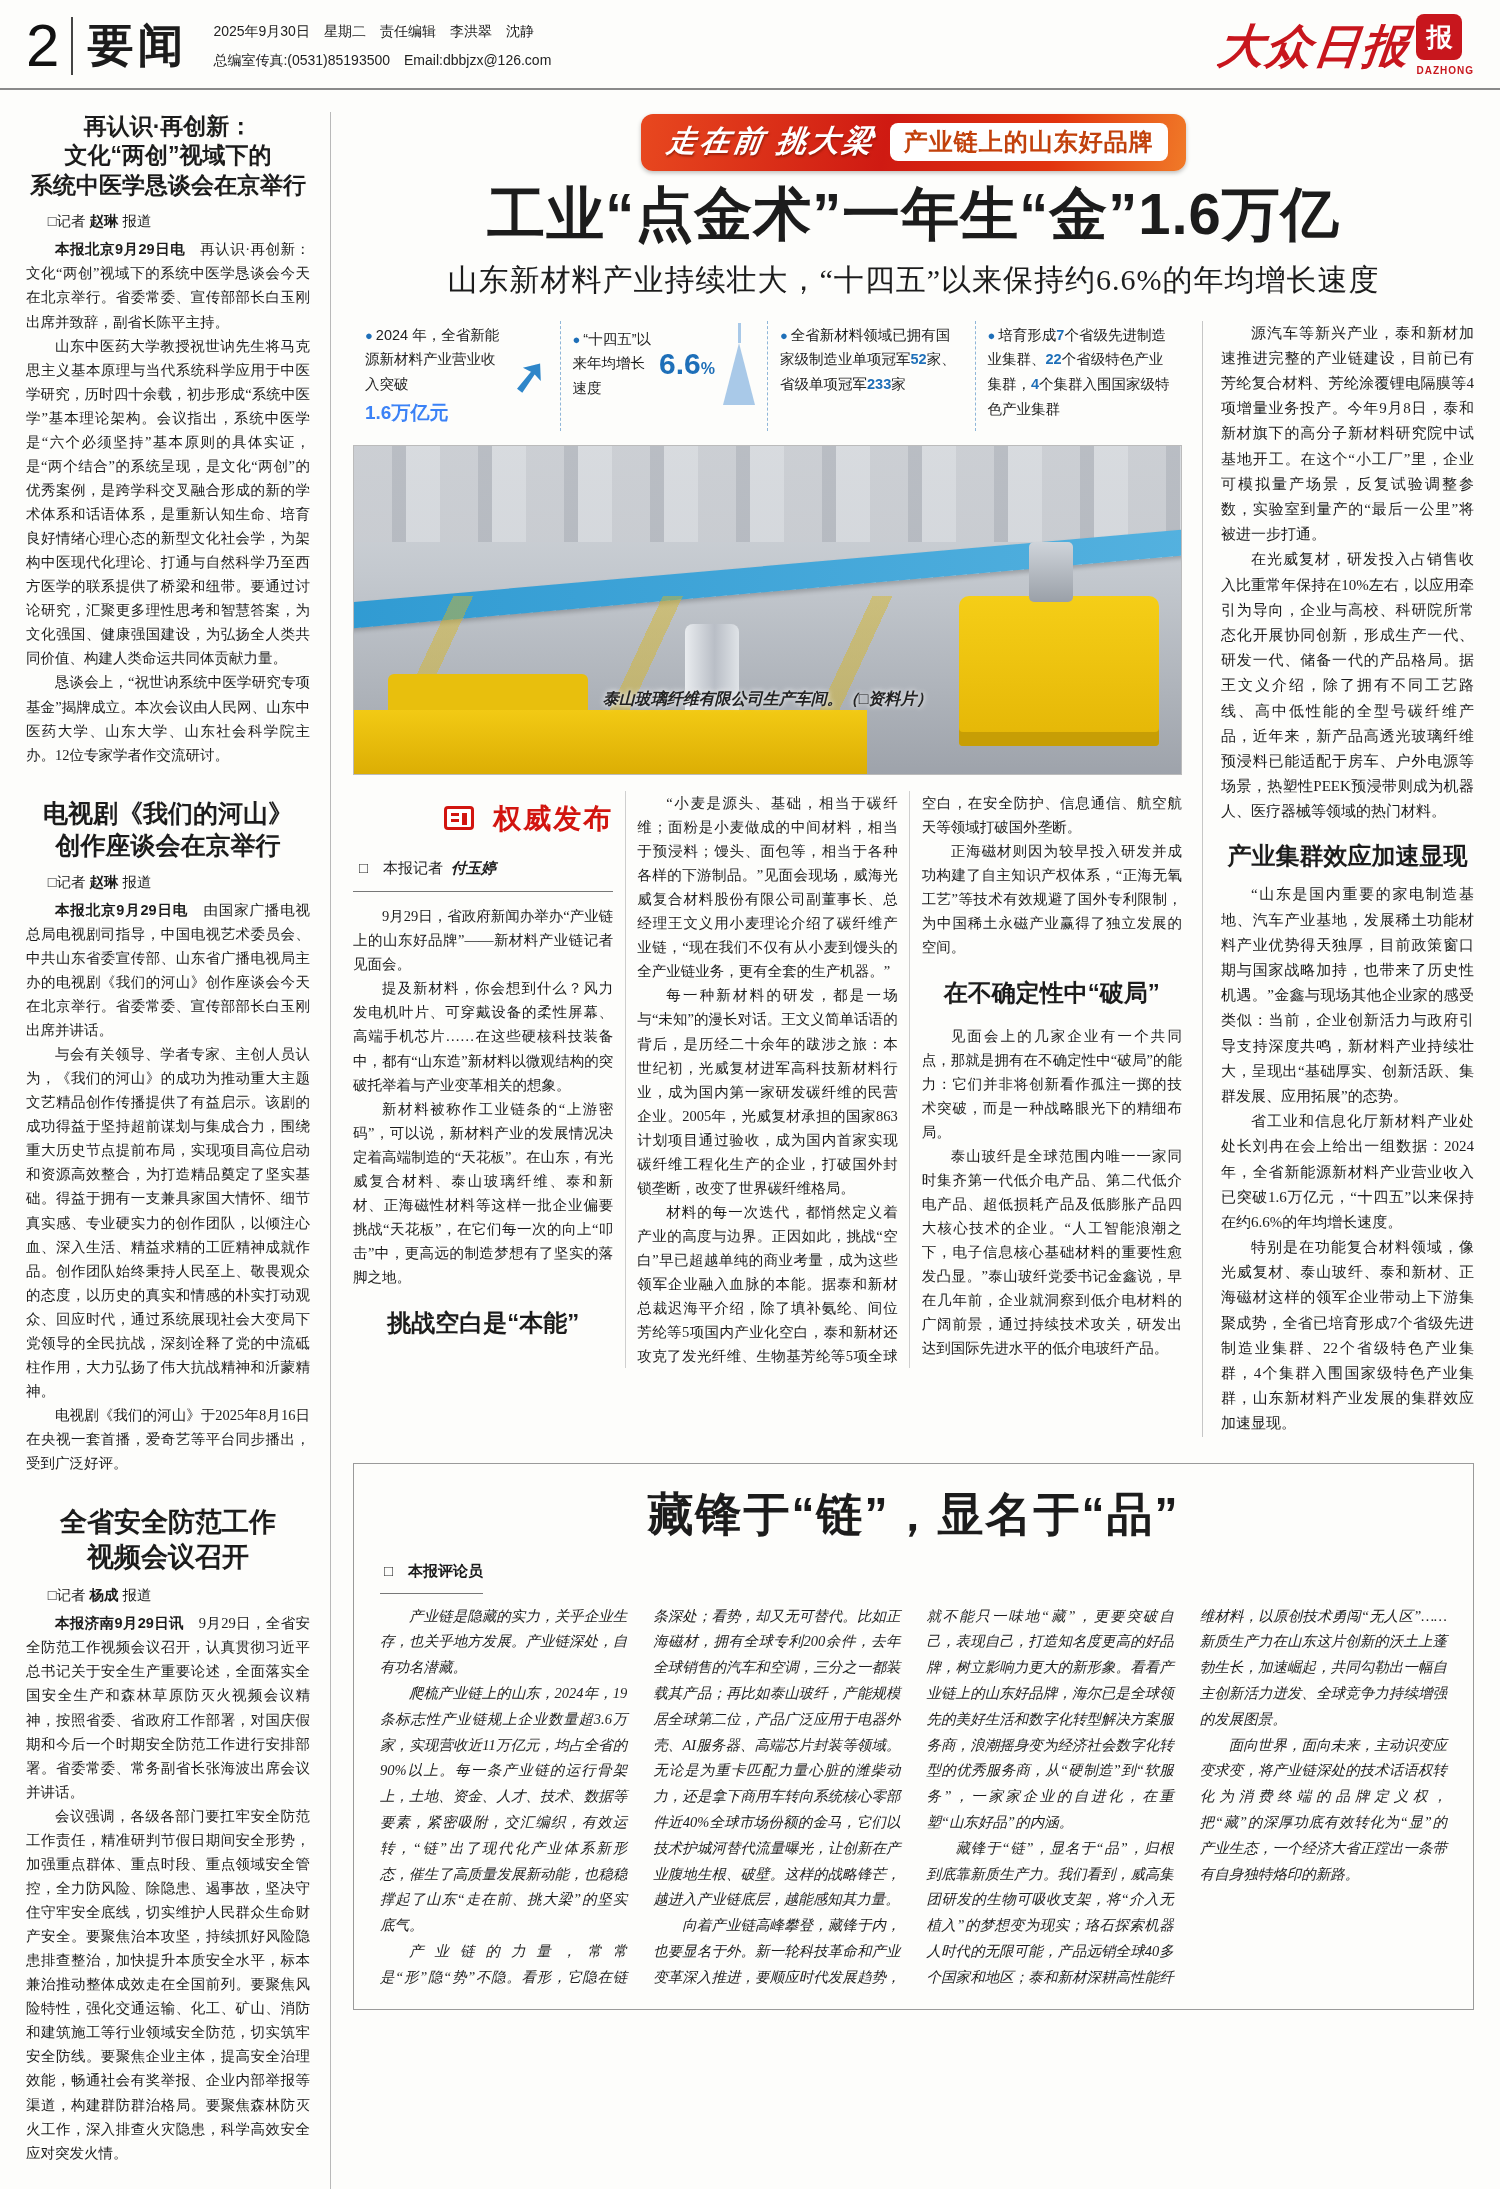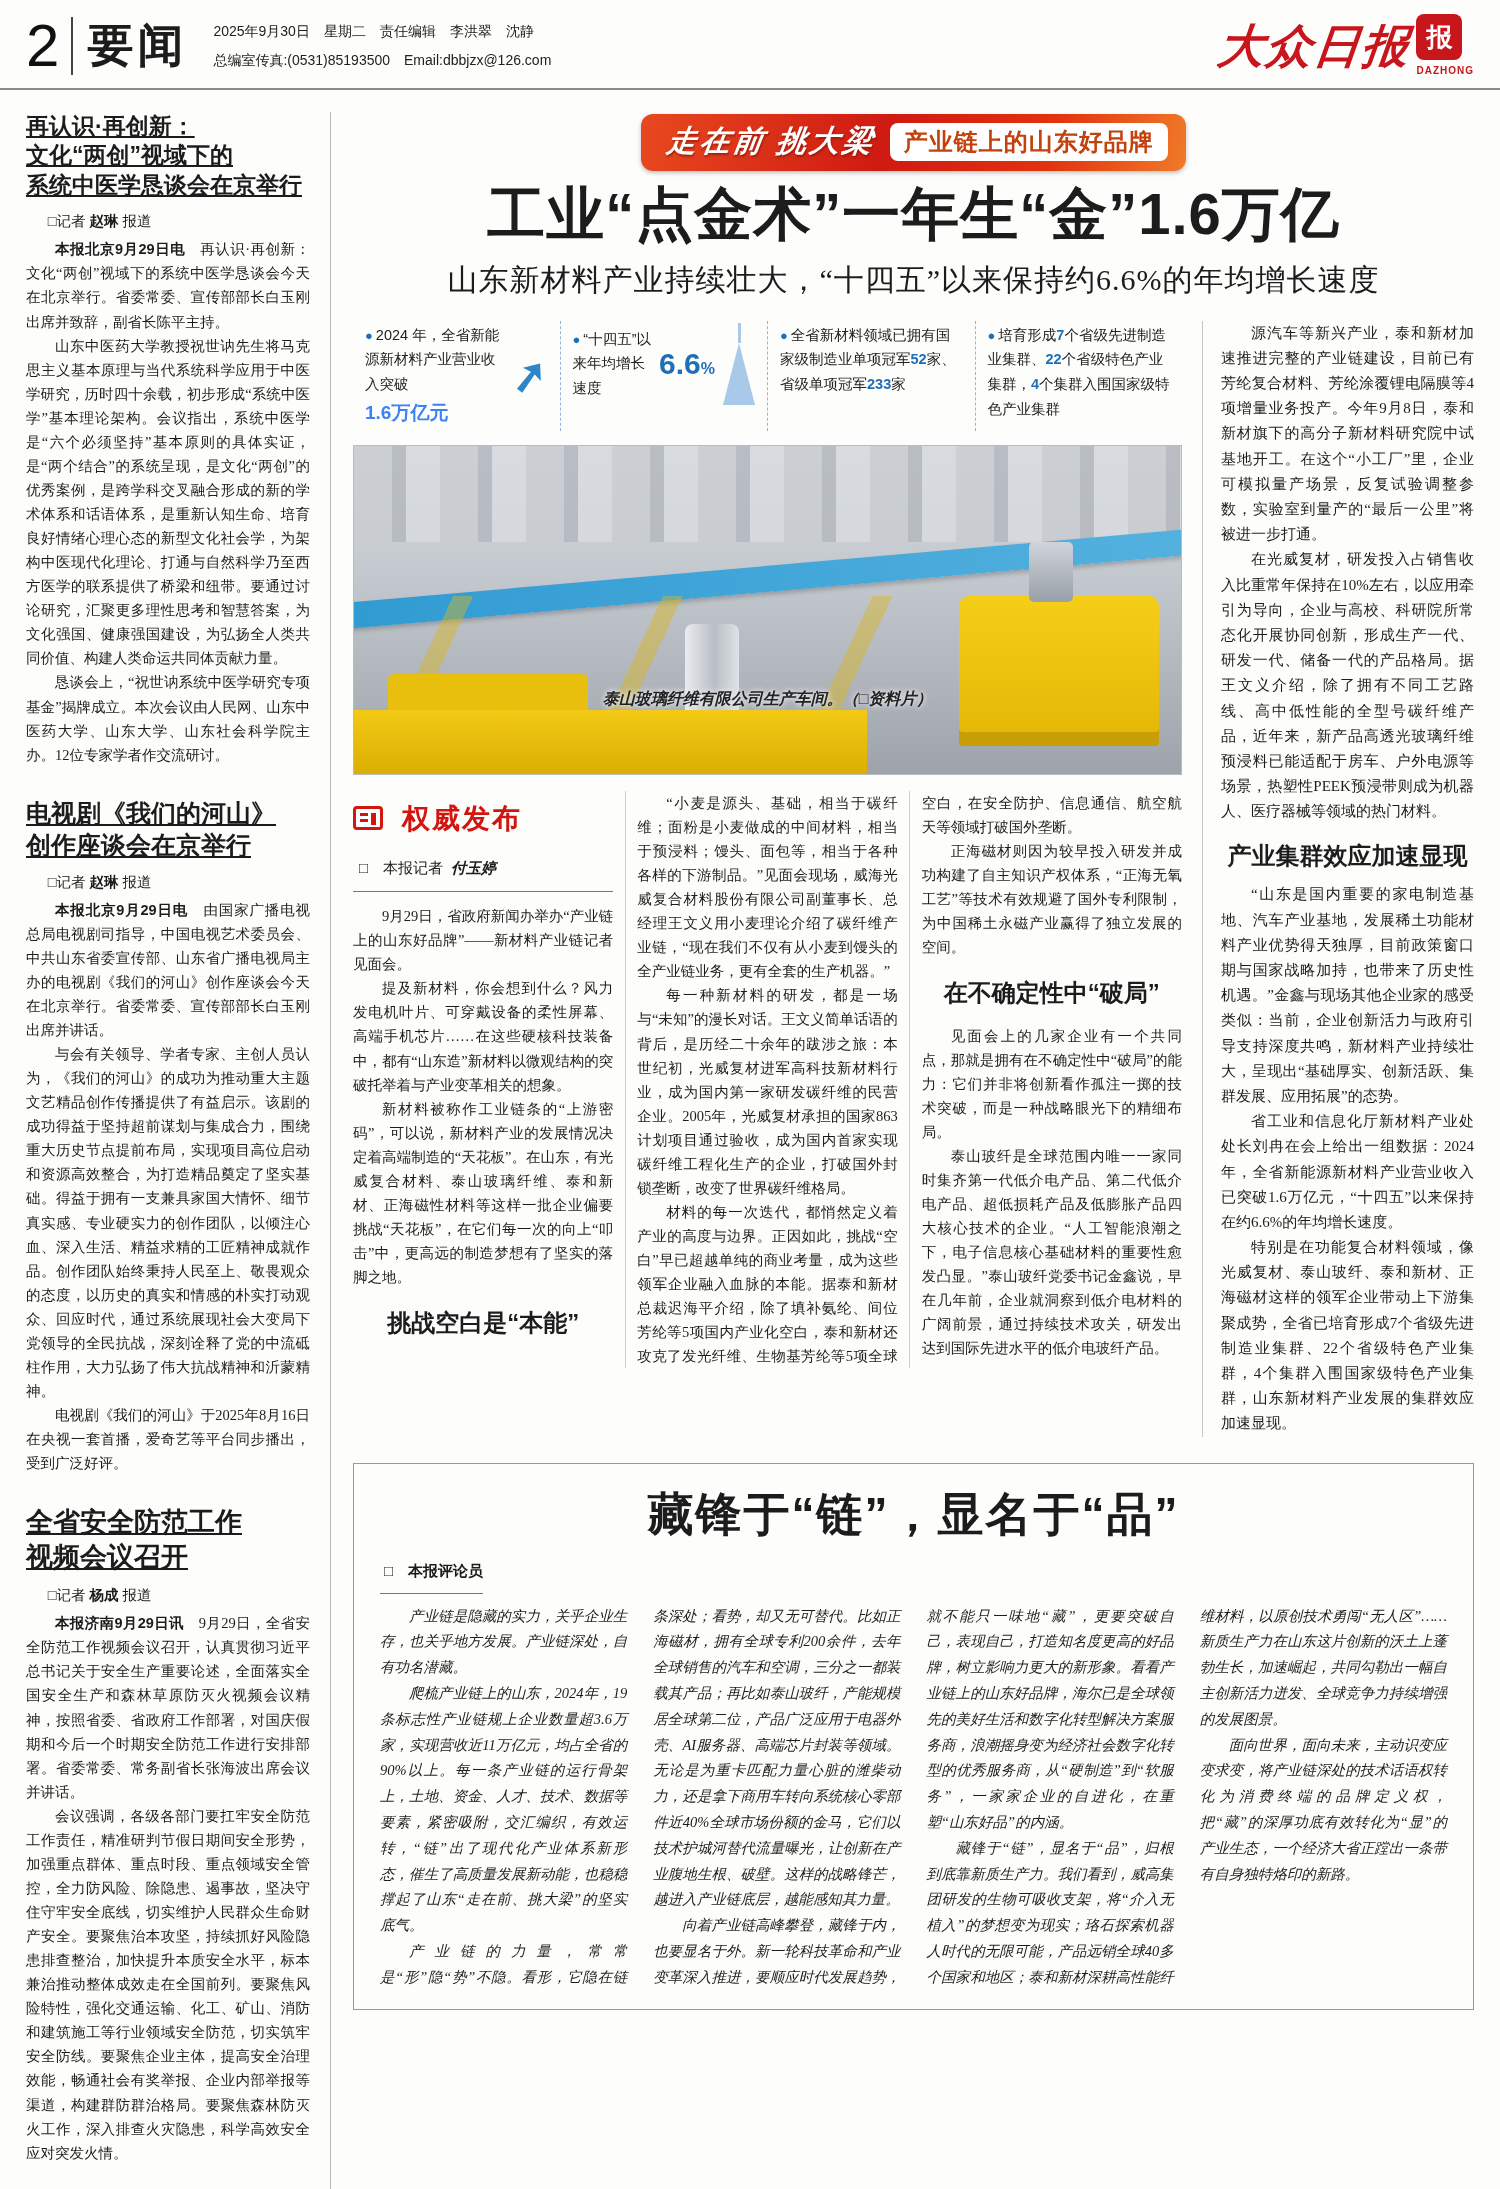--- a/index.html
+++ b/index.html
@@ -18,21 +18,21 @@
   .logo-seal { width:46px; height:46px; background:#c8161d; border-radius:8px; color:#fff; display:flex; align-items:center; justify-content:center; font-size:26px; font-weight:bold; font-family:"Liberation Sans",sans-serif; }
   .logo-sub { font-family:"Liberation Sans",sans-serif; font-size:10px; color:#c8161d; font-weight:bold; letter-spacing:1px; text-align:center; }
 
   
   .page-body { display:flex; padding:22px 26px 0 26px; }
   .left-col { width:305px; flex:0 0 305px; padding-right:20px; border-right:1px solid #b9b9b9; }
   .main-col { flex:1; padding-left:22px; }
 
   
   .l-article { margin-bottom:30px; }
-  .l-title { font-family:"Liberation Sans",sans-serif; font-weight:900; text-align:left; line-height:1.28; margin-bottom:12px;text-decoration:underline; }
+  .l-title { font-family:"Liberation Sans",sans-serif; font-weight:900; text-align:center; line-height:1.28; margin-bottom:12px; }
   .l-title .tl { display:block; }
   .t24 { font-size:23px; } .t26 { font-size:25px; } .t28 { font-size:27px; }
   .byline { font-size:14.5px; margin:2px 0 6px 0; padding-left:1.5em; }
   .byline .rep-name { font-weight:bold; padding:0 4px; }
   .l-article p, .b-par { font-size:14.5px; line-height:1.66; text-align:justify; text-indent:2em; }
   .lead { font-weight:bold; font-family:"Liberation Sans",sans-serif; }
 
   
   .banner-row { display:flex; justify-content:center; margin:2px 0 10px 0; }
   .banner { display:flex; align-items:center; gap:14px; background:linear-gradient(100deg,#e8481f 0%,#cf1a12 45%,#e2330f 75%,#f07a28 100%); border-radius:12px; padding:7px 18px 9px 26px; box-shadow:0 2px 4px rgba(0,0,0,.25); }
@@ -66,21 +66,21 @@
   .machine-y1 { position:absolute; right:22px; bottom:28px; width:200px; height:150px; background:linear-gradient(180deg,#f5ce17,#e4b606); border-radius:10px 10px 4px 4px; box-shadow:inset 0 -14px 0 #c79e05; }
   .machine-y1:before { content:""; position:absolute; top:-54px; left:70px; width:44px; height:60px; background:linear-gradient(180deg,#cfd4da,#9aa0a8); border-radius:5px; }
   .machine-y2 { position:absolute; left:0; bottom:0; width:62%; height:64px; background:linear-gradient(180deg,#f2ca14,#dcae04); }
   .machine-y2:before { content:""; position:absolute; top:-36px; left:34px; width:200px; height:36px; background:#e8bf0d; border-radius:6px 6px 0 0; }
   .silver-tank { position:absolute; left:40%; bottom:40px; width:54px; height:110px; background:linear-gradient(90deg,#e9ecef,#b9bec6 55%,#dfe3e7); border-radius:8px; }
   .photo-caption { position:absolute; left:0; right:0; bottom:64px; text-align:center; font-size:16px; font-style:italic; color:#222; text-shadow:0 0 4px #e7e8ea,0 0 6px #e7e8ea; font-weight:bold; }
 
   
   .pub-area { margin-top:16px; }
   .pub-cols { column-count:3; column-gap:24px; column-rule:1px solid #cfcfcf; font-size:15px; line-height:1.68; text-align:justify; }
-  .pub-label { display:flex; align-items:center; gap:19px; margin:4px 0 14px 0; }
+  .pub-label { display:flex; align-items:center; gap:19px; margin:4px 0 14px 0;justify-content:flex-end; }
   .np-icon { width:30px; height:24px; border:3px solid #d2150f; border-radius:4px; position:relative; background:#fff; }
   .np-icon:before { content:""; position:absolute; left:4px; top:4px; right:12px; height:3px; background:#d2150f; box-shadow:0 6px 0 #d2150f; }
   .np-icon:after { content:""; position:absolute; right:4px; top:4px; width:5px; height:12px; background:#d2150f; }
   .pub-label-text { font-family:"Liberation Sans",sans-serif; font-size:28px; font-weight:900; color:#d2150f; letter-spacing:2px; }
   .story-byline { display:block; font-size:15px; padding:0 0 10px 6px; border-bottom:1px solid #777; margin-bottom:12px; }
   .story-byline .rep-name { font-style:italic; font-weight:bold; padding-left:8px; }
   .subhead { font-family:"Liberation Sans",sans-serif; font-weight:900; font-size:24px; text-align:center; text-indent:0; margin:14px 0 10px 0; break-inside:avoid; }
   .story-right p { font-size:15px; line-height:1.68; text-align:justify; text-indent:2em; }
   .story-right .subhead { margin:16px 0 10px 0; }
 

